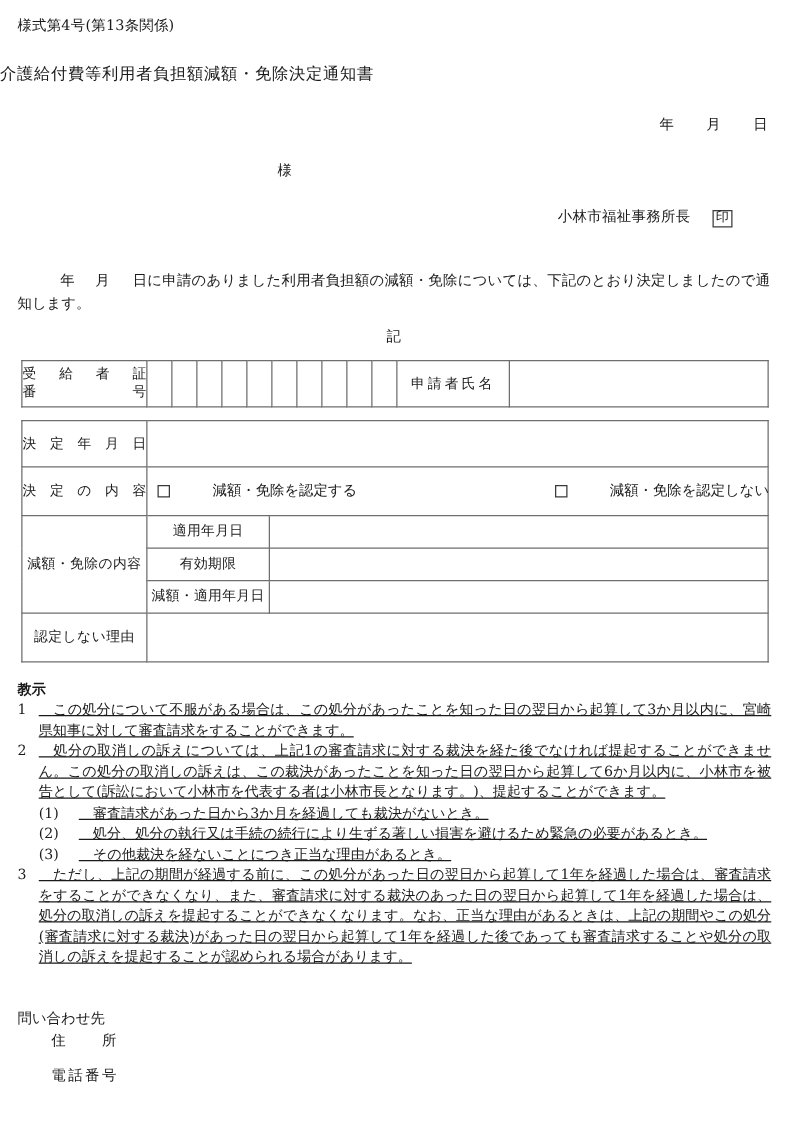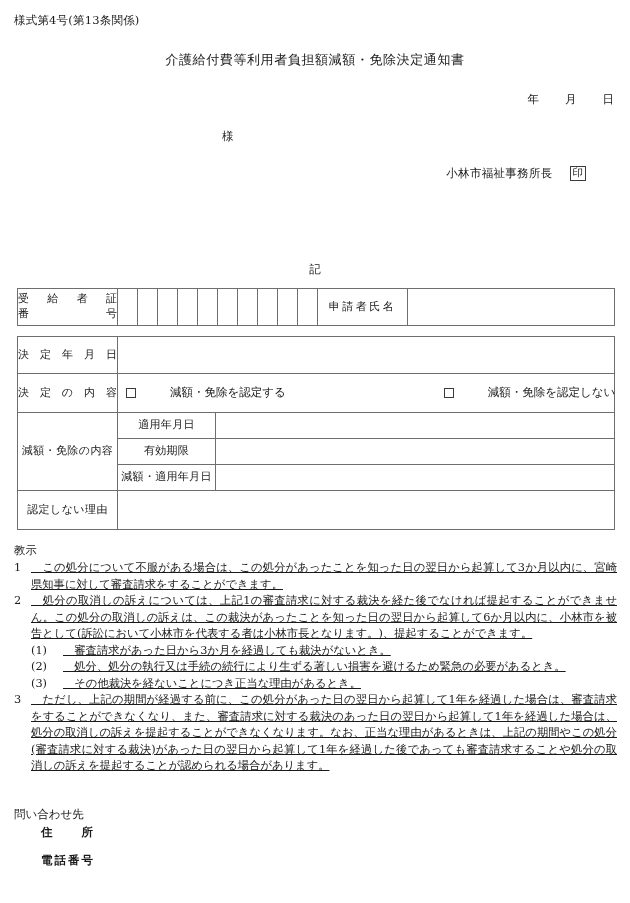--- a/index.html
+++ b/index.html
@@ -34,21 +34,21 @@
     top: 12px;
     font-size: 11.5px;
     letter-spacing: 0.2px;
     white-space: nowrap;
   }
   .doc-title {
     position: absolute;
     left: 0;
     right: 0;
     top: 50px;
-    text-align: center;
+    text-align: left;
     font-size: 13px;
     letter-spacing: 0.6px;
     white-space: nowrap;
   }
   .date-line {
     position: absolute;
     right: 16px;
     top: 91px;
     font-size: 11.5px;
     white-space: nowrap;
@@ -62,21 +62,21 @@
     font-size: 11.5px;
     white-space: nowrap;
   }
   .issuer {
     position: absolute;
     right: 44px;
     top: 165px;
     font-size: 11.5px;
     white-space: nowrap;
     display: flex;
-    align-items: center;
+    align-items: flex-end;
   }
   .issuer .issuer-name { letter-spacing: 0.3px; }
   .seal-box {
     display: inline-block;
     margin-left: 17px;
     border: 1px solid #3b3b3b;
     padding: 0px 2px 1px 2px;
     font-size: 10.5px;
     line-height: 1.1;
     letter-spacing: 0;
@@ -190,21 +190,21 @@
     position: absolute;
     left: 14px;
     right: 13px;
     top: 543px;
     font-size: 11.3px;
     line-height: 1.46;
   }
   .notice h4 {
     margin: 0 0 1px 0;
     font-size: 11.3px;
-    font-weight: normal;
+    font-weight: bold;
     letter-spacing: 0.2px;
   }
   .notice .item {
     display: flex;
     align-items: flex-start;
     margin-bottom: 0;
   }
   .notice .num {
     flex: none;
     width: 17px;
@@ -228,21 +228,21 @@
   
   .contact {
     position: absolute;
     left: 14px;
     top: 805px;
     font-size: 11.5px;
     line-height: 1.6;
   }
   .contact .c-head { }
   .contact .c-row { padding-left: 27px; }
-  .contact .c-row .k { display: inline-block; width: 52px; text-align: justify; text-align-last: justify; font-weight: bold; }
+  .contact .c-row .k { display: inline-block; width: 52px; text-align: justify; text-align-last: justify; }
   .contact .spacer { height: 9px; }
 </style>
 </head>
 <body>
 
 <div class="page">
 
   <div class="form-no">様式第4号(第13条関係)</div>
 
   <div class="doc-title">介護給付費等利用者負担額減額・免除決定通知書</div>
@@ -251,20 +251,23 @@
     <span>年</span><span class="sp"></span><span>月</span><span class="sp"></span><span>日</span>
   </div>
 
   <div class="addressee">様</div>
 
   <div class="issuer">
     <span class="issuer-name">小林市福祉事務所長</span>
     <span class="seal-box">印</span>
   </div>
 
+  <div class="intro">
+    <span class="indent"></span><span>年</span><span class="sp"></span><span>月</span><span class="sp2"></span><span>日</span><span>に申請のありました利用者負担額の減額・免除については、下記のとおり決定しましたので通知します。</span>
+  </div>
 
   <div class="ki">記</div>
 
   <table class="form" id="table-receipt">
     <colgroup>
       <col style="width:100px">
       <col style="width:20px">
         <col style="width:20px">
         <col style="width:20px">
       <col style="width:20px">

